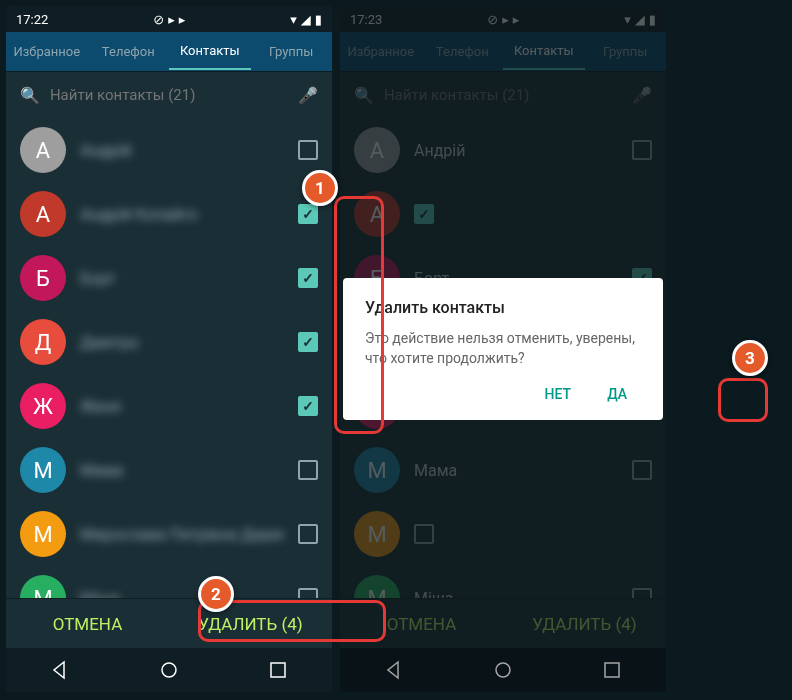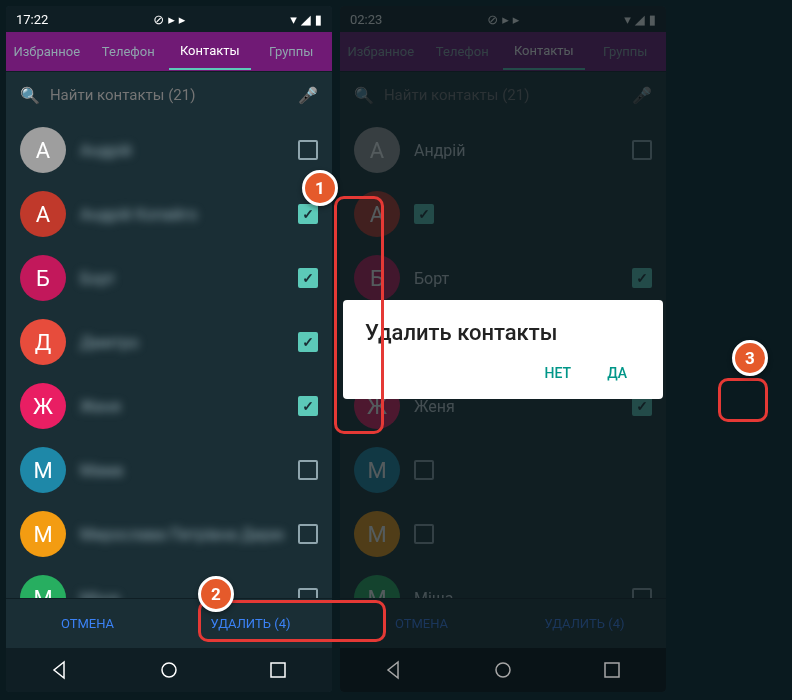--- a/index.html
+++ b/index.html
@@ -1,41 +1,41 @@
 <!DOCTYPE html>
 <html><head>
 <meta charset="utf-8">
 <style>
 *{margin:0;padding:0;box-sizing:border-box;font-family:Roboto,Arial,sans-serif}
 body{background:#0a1a1f;width:792px;height:700px;position:relative;overflow:hidden}
 .wrap{display:flex;gap:8px;padding:6px}
 .phone{width:326px;height:686px;background:#1a2e35;border-radius:4px;overflow:hidden;position:relative;display:flex;flex-direction:column}
 .statusbar{height:26px;background:#0f1e24;display:flex;align-items:center;justify-content:space-between;padding:0 10px;color:#fff;font-size:13px}
 .status-icons{display:flex;gap:4px;align-items:center}
-.tabs{height:40px;background:#701a75;display:flex;align-items:center;border-bottom:1px solid #0f1e24}
+.tabs{height:40px;background:#0c4a6e;display:flex;align-items:center;border-bottom:1px solid #0f1e24}
 .tab{flex:1;text-align:center;color:#8fa5ad;font-size:13px;padding:10px 0;cursor:pointer}
 .tab.active{color:#fff;border-bottom:2px solid #5cc9b8}
 .search{height:46px;background:#1a2e35;display:flex;align-items:center;padding:0 14px;gap:10px;color:#8fa5ad}
 .search input{flex:1;background:transparent;border:none;color:#5eead4;font-size:15px;outline:none}
 .list{flex:1;overflow:hidden}
 .contact{height:64px;display:flex;align-items:center;padding:0 14px;gap:14px}
 .avatar{width:46px;height:46px;border-radius:50%;display:flex;align-items:center;justify-content:center;color:#fff;font-size:22px;flex-shrink:0}
 .cname{flex:1;color:#c5d1d5;font-size:16px;white-space:nowrap;overflow:hidden}
 .blur{filter:blur(4px);color:#8fa5ad}
 .chk{width:20px;height:20px;border:2px solid #8fa5ad;border-radius:2px;flex-shrink:0;cursor:pointer}
 .chk.on{background:#5cc9b8;border-color:#5cc9b8;display:flex;align-items:center;justify-content:center}
 .chk.on::after{content:'✓';color:#1a2e35;font-size:14px;font-weight:bold}
 .bottombar{height:50px;background:#1a2e35;display:flex;border-top:1px solid #0f1e24}
-.bbtn{flex:1;display:flex;align-items:center;justify-content:center;color:#3b82f6;font-size:13px;cursor:pointer}
+.bbtn{flex:1;display:flex;align-items:center;justify-content:center;color:#bef264;font-size:17px;cursor:pointer}
 .navbar{height:44px;background:#0f1e24;display:flex;align-items:center;justify-content:space-around}
 .navbtn{width:20px;height:20px;cursor:pointer}
 .dimmed{opacity:0.45}
 .dialog-backdrop{position:absolute;inset:0;background:rgba(0,0,0,0.35);display:flex;align-items:center;justify-content:center;z-index:10}
 .dialog{width:320px;background:#fff;border-radius:4px;padding:20px 22px 10px}
-.dialog h3{font-size:22px;color:#222;font-weight:500;margin-bottom:12px}
+.dialog h3{font-size:16px;color:#222;font-weight:500;margin-bottom:12px}
 .dialog p{font-size:14px;color:#666;line-height:1.4}
 .dialog-actions{display:flex;justify-content:flex-end;gap:8px;margin-top:10px}
 .dbtn{padding:8px 14px;color:#009688;font-size:14px;font-weight:500;cursor:pointer;background:transparent;border:none}
 .callout{position:absolute;border:3px solid #e53935;border-radius:10px;z-index:20;pointer-events:none}
 .badge{position:absolute;width:36px;height:36px;border-radius:50%;background:#e55a2b;border:3px solid #fff;display:flex;align-items:center;justify-content:center;color:#fff;font-size:17px;font-weight:bold;z-index:21;box-shadow:0 2px 5px rgba(0,0,0,.4)}
 </style>
 </head>
 <body>
 
 <div class="wrap">
@@ -119,21 +119,21 @@
           <circle cx="10" cy="10" r="7" fill="none" stroke="#fff" stroke-width="1.5"></circle>
         </svg>
       <svg class="navbtn" viewBox="0 0 20 20">
           <rect x="3" y="3" width="14" height="14" fill="none" stroke="#fff" stroke-width="1.5"></rect>
         </svg>
     </div>
   </div>
 
   <div class="phone">
     <div class="statusbar dimmed">
-      <span>02:23</span>
+      <span>17:23</span>
       <div class="status-icons">
         <span>⊘</span>
         <span>▸</span>
         <span>▸</span>
       </div>
       <div class="status-icons">
         <span>▾</span>
         <span>◢</span>
         <span>▮</span>
       </div>
@@ -169,20 +169,21 @@
           <div class="cname">Дмитро</div>
           <div class="chk on"></div>
         </div>
         <div class="contact">
           <div class="avatar" style="background: rgb(233, 30, 99);">Ж</div>
           <div class="cname">Женя</div>
           <div class="chk on"></div>
         </div>
         <div class="contact">
           <div class="avatar" style="background: rgb(30, 136, 168);">М</div>
+          <div class="cname">Мама</div>
           <div class="chk"></div>
         </div>
         <div class="contact">
           <div class="avatar" style="background: rgb(243, 156, 18);">М</div>
           <div class="chk"></div>
         </div>
         <div class="contact">
           <div class="avatar" style="background: rgb(39, 174, 96);">М</div>
           <div class="cname">Міша</div>
           <div class="chk"></div>
@@ -200,20 +201,21 @@
           <circle cx="10" cy="10" r="7" fill="none" stroke="#fff" stroke-width="1.5"></circle>
         </svg>
       <svg class="navbtn" viewBox="0 0 20 20">
           <rect x="3" y="3" width="14" height="14" fill="none" stroke="#fff" stroke-width="1.5"></rect>
         </svg>
     </div>
 
     <div class="dialog-backdrop">
       <div class="dialog">
         <h3>Удалить контакты</h3>
+        <p>Это действие нельзя отменить, уверены, что хотите продолжить?</p>
         <div class="dialog-actions">
           <button class="dbtn">НЕТ</button>
           <button class="dbtn">ДА</button>
         </div>
       </div>
     </div>
   </div>
 </div>
 
 <div class="callout" style="left:334px;top:196px;width:50px;height:238px"></div>

